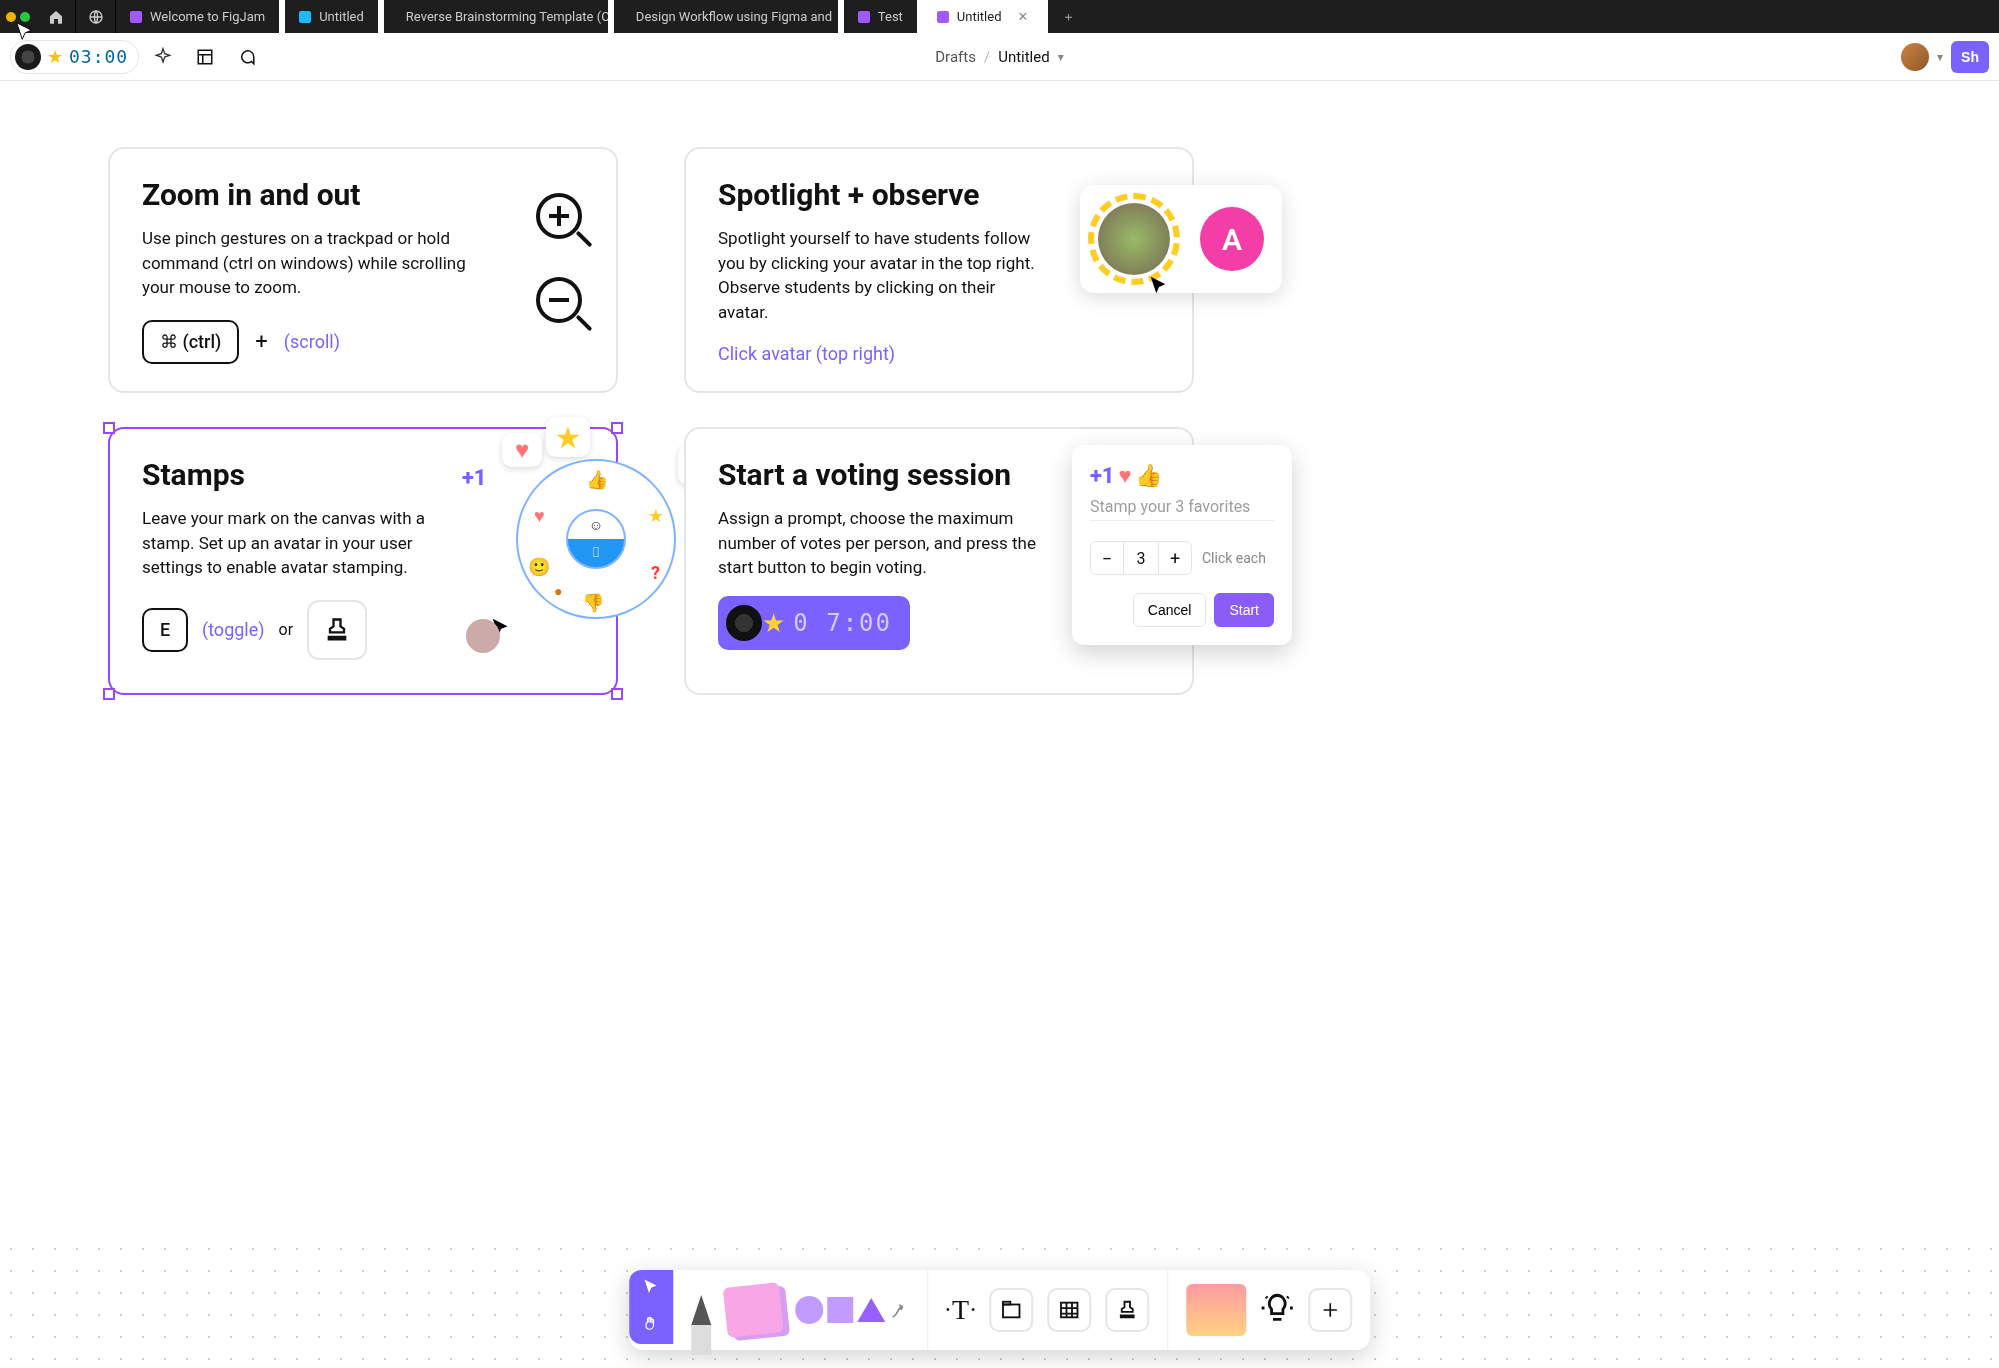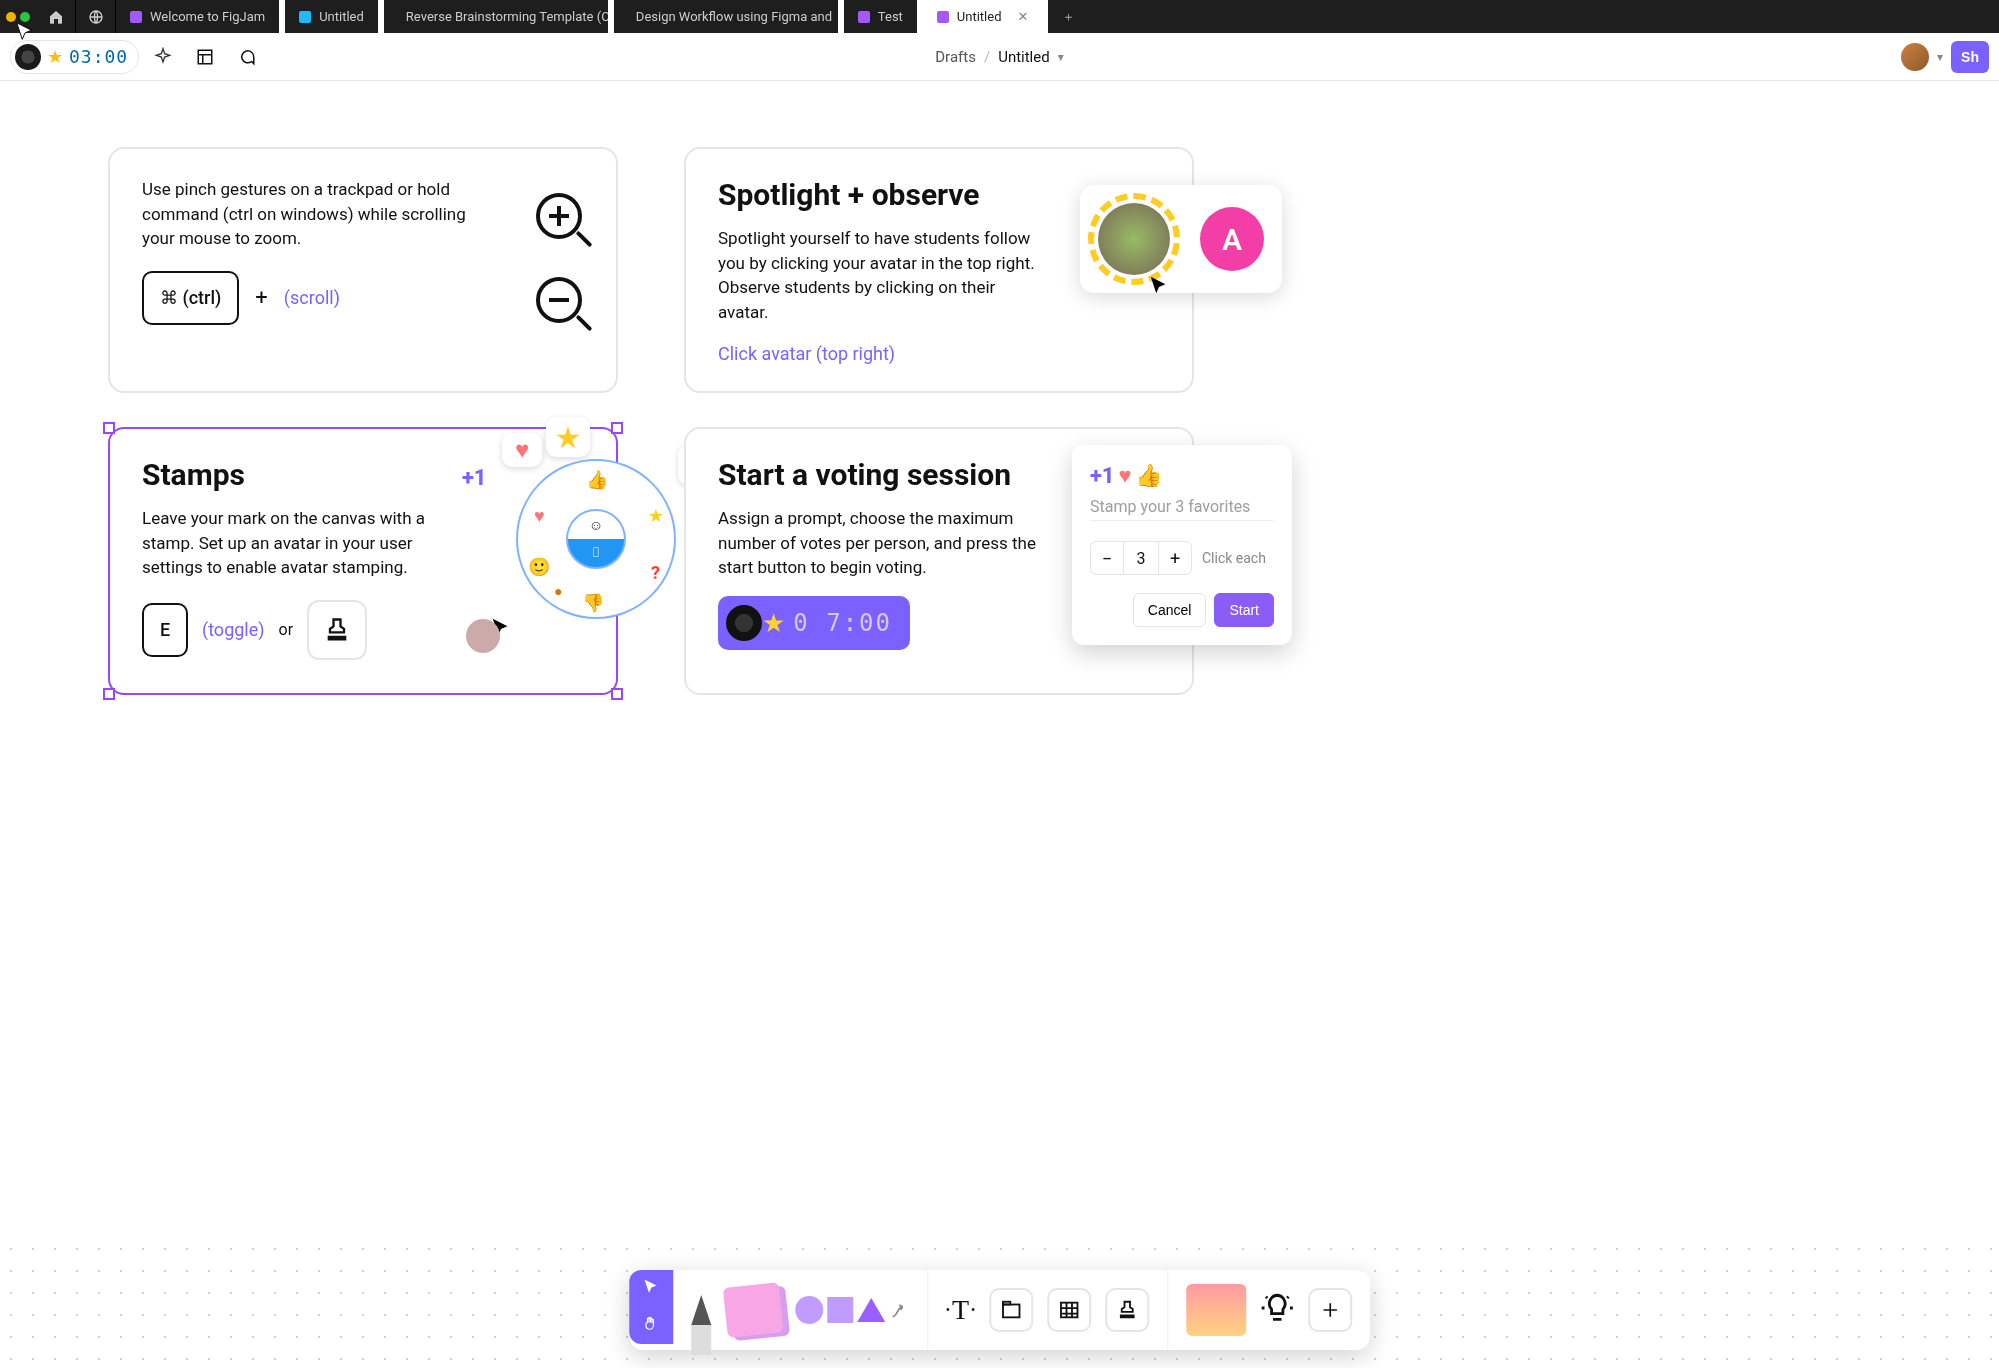--- a/index.html
+++ b/index.html
@@ -91,21 +91,21 @@
   }
   .card{
     position:absolute; background:#fff; border:2px solid #e5e5e5; border-radius:16px;
     padding:28px 32px;
   }
   .card h2{ font-size:30px; font-weight:700; margin-bottom:14px; }
   .card p{ font-size:17px; line-height:1.45; color:#111; max-width:330px; }
 
   .keycap{
     display:inline-flex;align-items:center;justify-content:center;
-    border:2px solid #111;border-radius:10px;height:54px;padding:12px 16px;
+    border:2px solid #111;border-radius:10px;height:44px;padding:12px 16px;
     font-size:18px;font-weight:500;
   }
   .plus{font-size:22px;}
   .purpletxt{color:#7b61ff;font-size:18px;}
 
   
   .maglens{
     width:46px;height:46px;border:4px solid #111;border-radius:50%;
     position:relative;display:inline-block;
   }
@@ -337,20 +337,21 @@
   <div class="right">
     <span class="avatar"></span>
     <span style="color:#888;font-size:12px;">▾</span>
     <button class="sharebtn">Sh</button>
   </div>
 </div>
 
 <div class="canvas">
 
   <div class="card" style="left:108px;top:66px;width:510px;height:246px;">
+    <h2>Zoom in and out</h2>
     <p>Use pinch gestures on a trackpad or hold command (ctrl on windows) while scrolling your mouse to zoom.</p>
     <div style="display:flex;align-items:center;gap:16px;margin-top:20px;">
       <span class="keycap">⌘ (ctrl)</span>
       <span class="plus">+</span>
       <span class="purpletxt">(scroll)</span>
     </div>
     <div style="position:absolute;right:34px;top:44px;">
       <span class="maglens"><span class="centre plus"></span></span>
     </div>
     <div style="position:absolute;right:34px;top:128px;">

